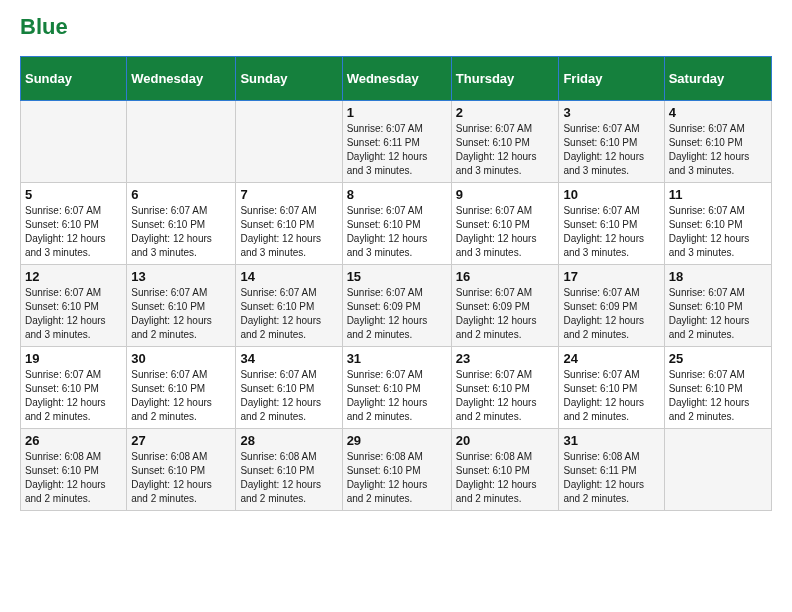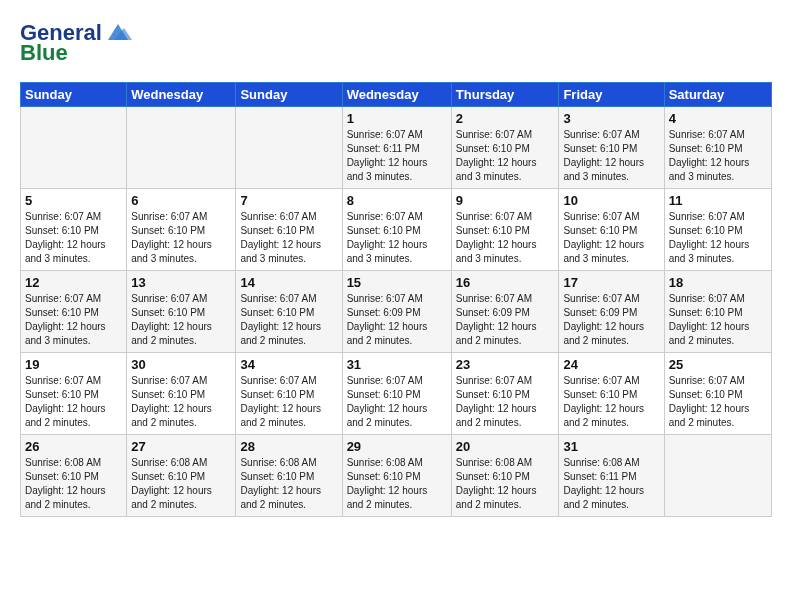--- a/index.html
+++ b/index.html
@@ -37,23 +37,23 @@
     .title-block .location {
       font-size: 16px;
       color: #333;
     }
     table {
       width: 100%;
       border-collapse: collapse;
       font-size: 11px;
     }
     thead tr th {
-      background-color: #1d4ed8;
+      background-color: #15803d;
       color: #fff;
-      padding: 4px 4px;
+      padding: 14px 4px;
       text-align: left;
       font-size: 13px;
       font-weight: bold;
       border: 1px solid #2e7ad1;
     }
     tbody tr td {
       border: 1px solid #ccc;
       vertical-align: top;
       padding: 4px;
       width: 113px;
@@ -79,27 +79,20 @@
     }
     tbody tr:nth-child(odd) td.empty-cell {
       background-color: #f5f5f5 !important;
     }
   </style>
 </head>
 <body>
 
 <div class="header">
   <div class="logo">
-    <div class="logo-row">
-      <span style="font-size:22px;font-weight:bold;color:#1a3a8a;">General</span>
-      <svg width="28" height="22" viewBox="0 0 28 22">
-        <polygon points="4,18 14,2 24,18" fill="#2e7ad1" opacity="0.85"></polygon>
-        <polygon points="10,18 20,6 28,18" fill="#2e7ad1" opacity="0.6"></polygon>
-      </svg>
-    </div>
     <span style="font-size:22px;font-weight:bold;color:#15803d;margin-top:-6px;">Blue</span>
   </div>
   <div class="title-block">
     <div class="month-year"></div>
     <div class="location"></div>
   </div>
 </div>
 
 <table>
   <thead>

